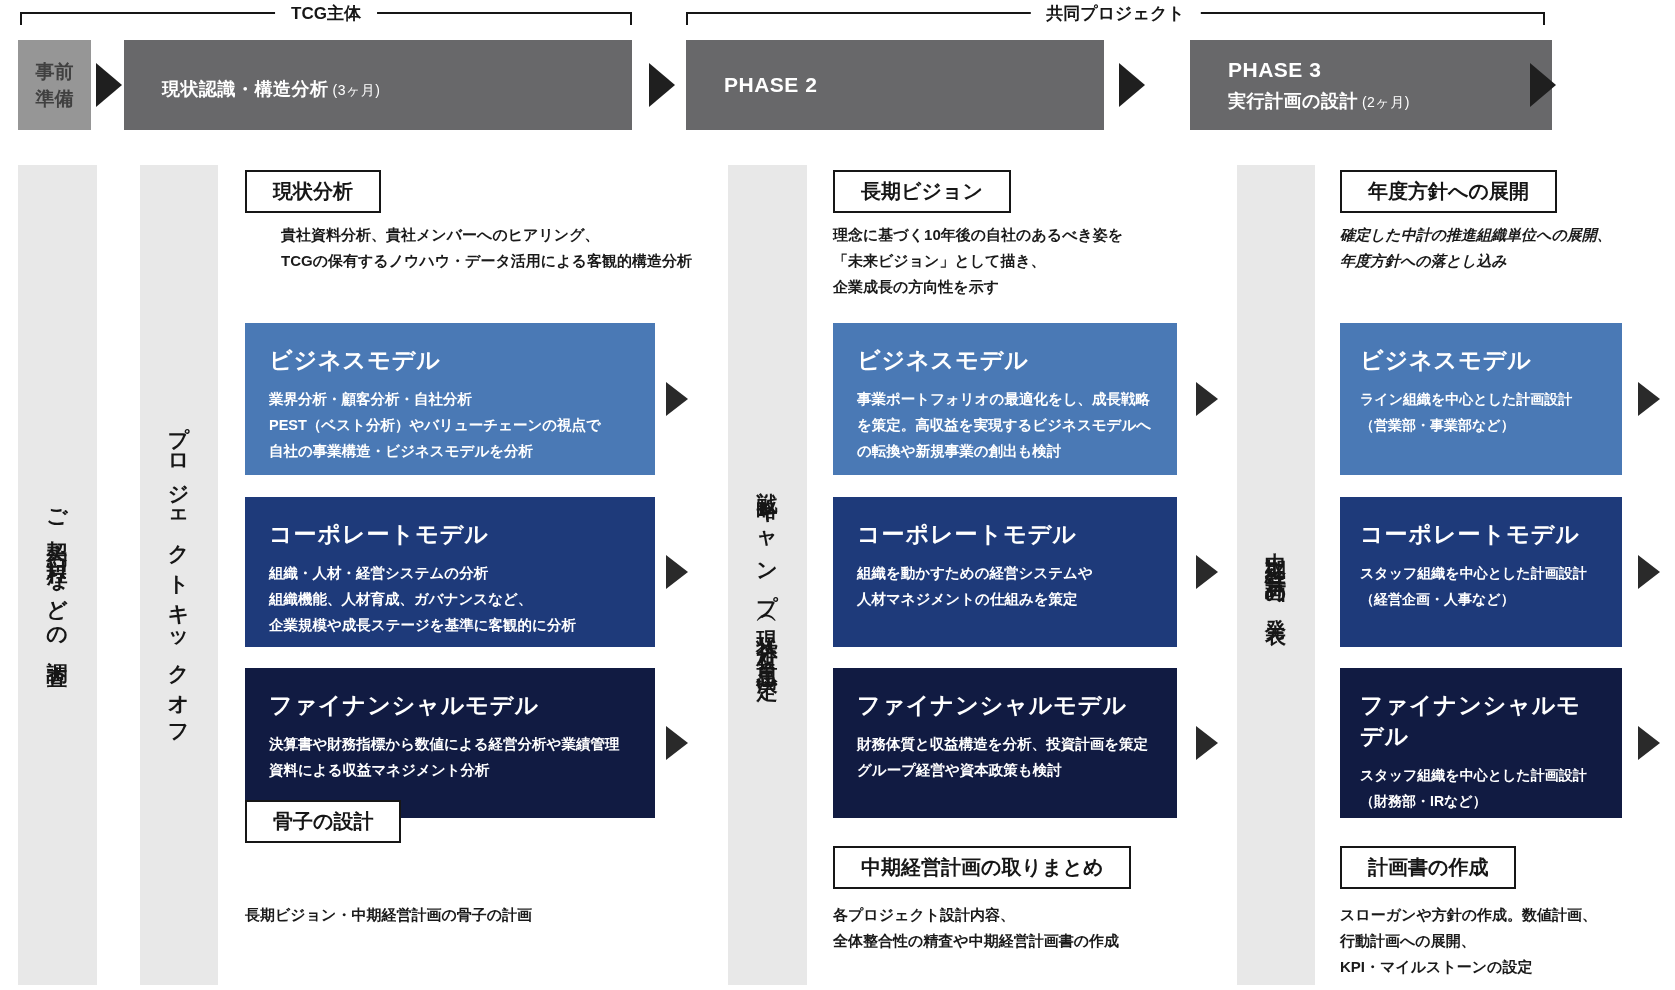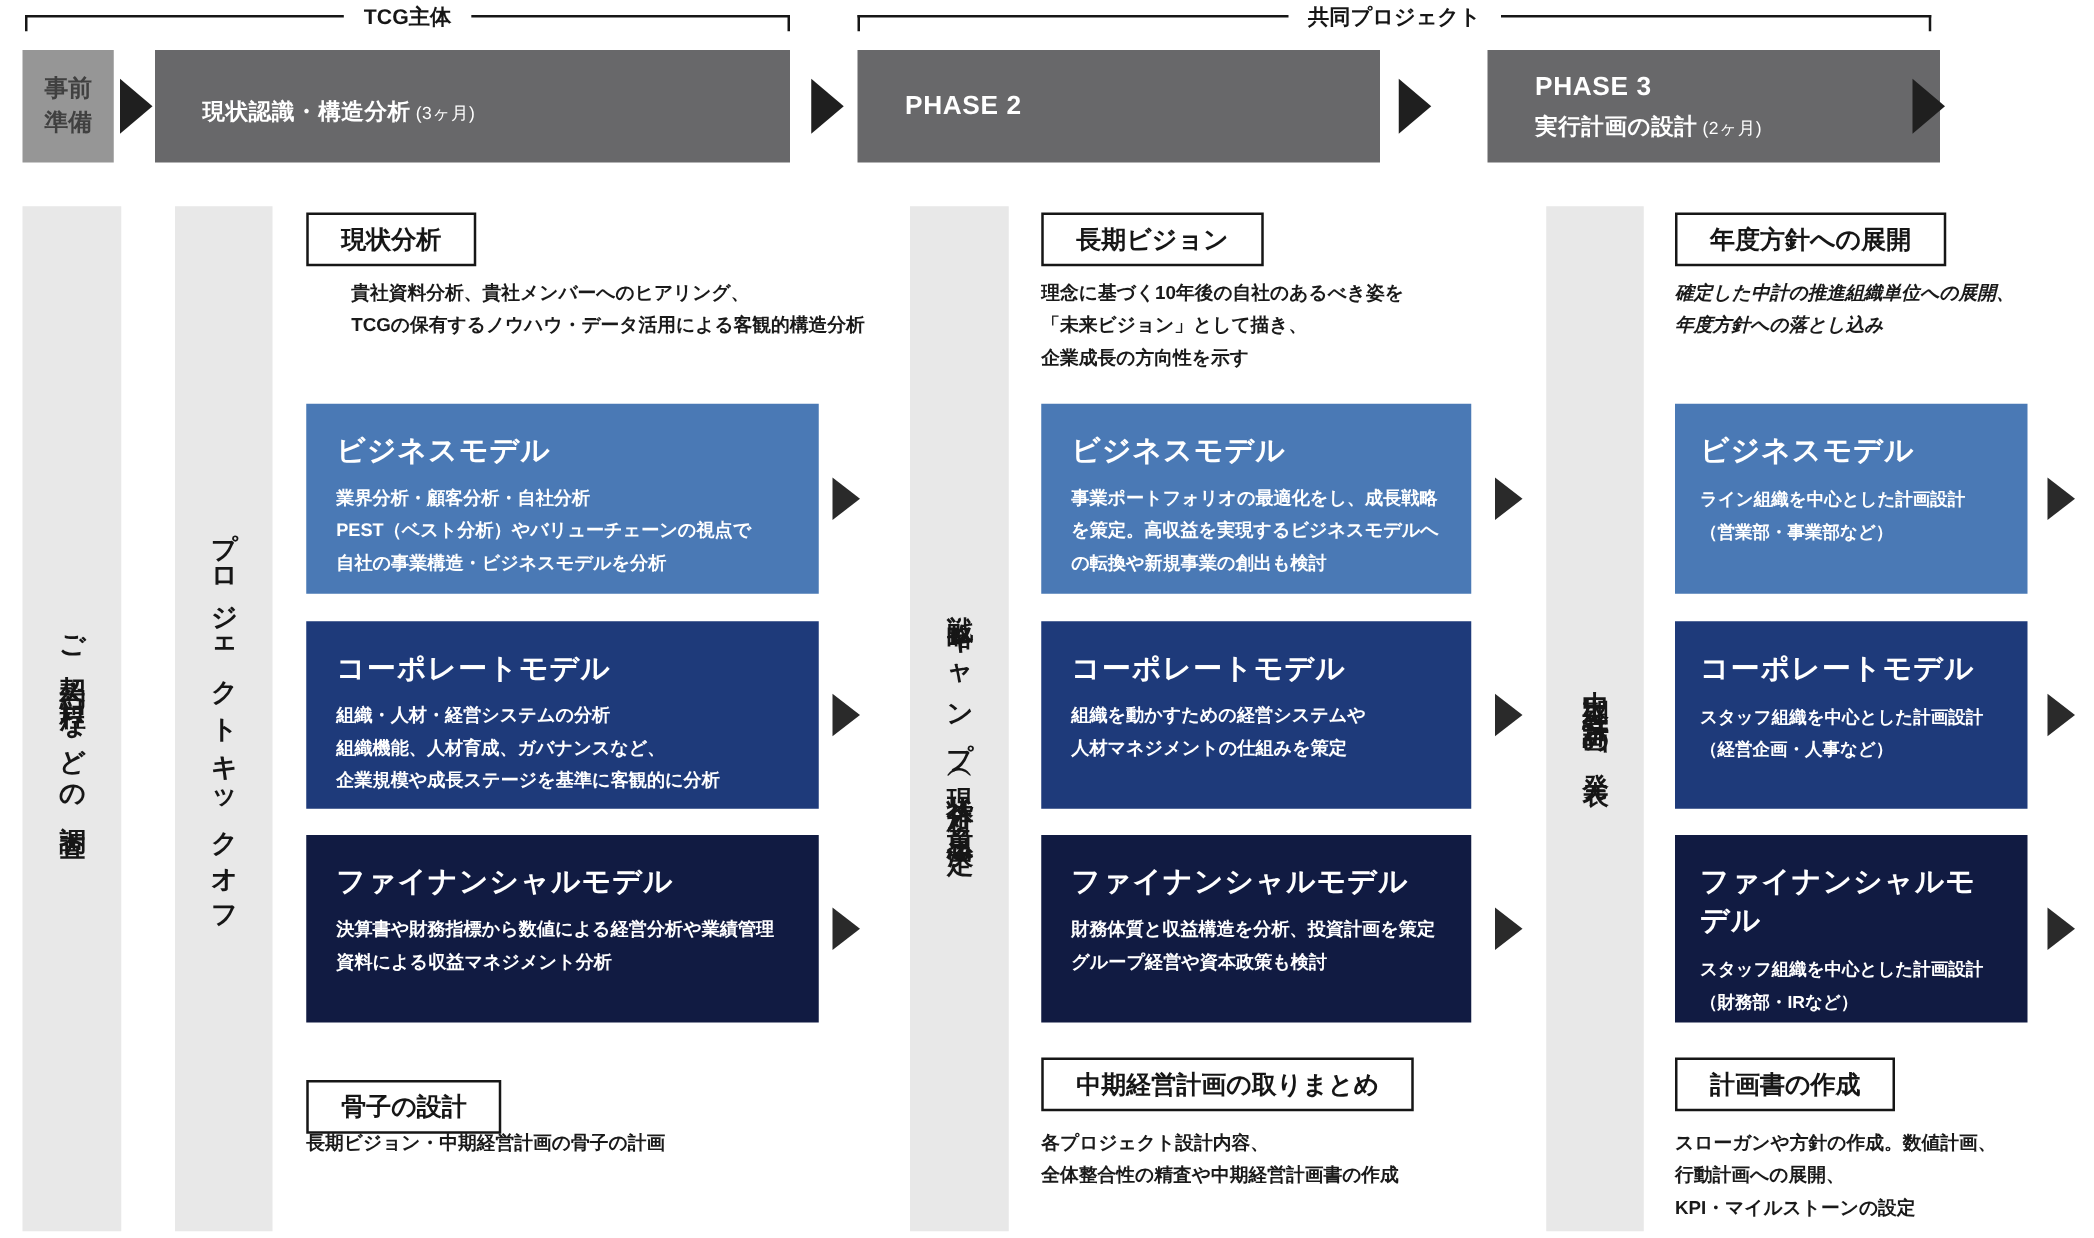--- a/index.html
+++ b/index.html
@@ -115,21 +115,21 @@
 企業規模や成長ステージを基準に客観的に分析</p>
   </div>
   <div class="model m-navy" style="left:245px;top:668px;width:410px;height:150px;">
     <h3>ファイナンシャルモデル</h3>
     <p>決算書や財務指標から数値による経営分析や業績管理資料による収益マネジメント分析</p>
   </div>
   <div class="arrow arrow-md" style="left:666px;top:382px;"></div>
   <div class="arrow arrow-md" style="left:666px;top:555px;"></div>
   <div class="arrow arrow-md" style="left:666px;top:726px;"></div>
 
-  <div class="tbox" style="left:245px;top:864px;">骨子の設計</div>
+  <div class="tbox" style="left:245px;top:800px;">骨子の設計</div>
   <div class="desc" style="left:245px;top:902px;width:435px;">長期ビジョン・中期経営計画の骨子の計画</div>
 
   <div class="tbox" style="left:833px;top:170px;">長期ビジョン</div>
   <div class="desc" style="left:833px;top:222px;width:344px;">理念に基づく10年後の自社のあるべき姿を
 「未来ビジョン」として描き、
 企業成長の方向性を示す</div>
 
   <div class="model m-blue" style="left:833px;top:323px;width:344px;height:152px;">
     <h3>ビジネスモデル</h3>
     <p>事業ポートフォリオの最適化をし、成長戦略を策定。高収益を実現するビジネスモデルへの転換や新規事業の創出も検討</p>

